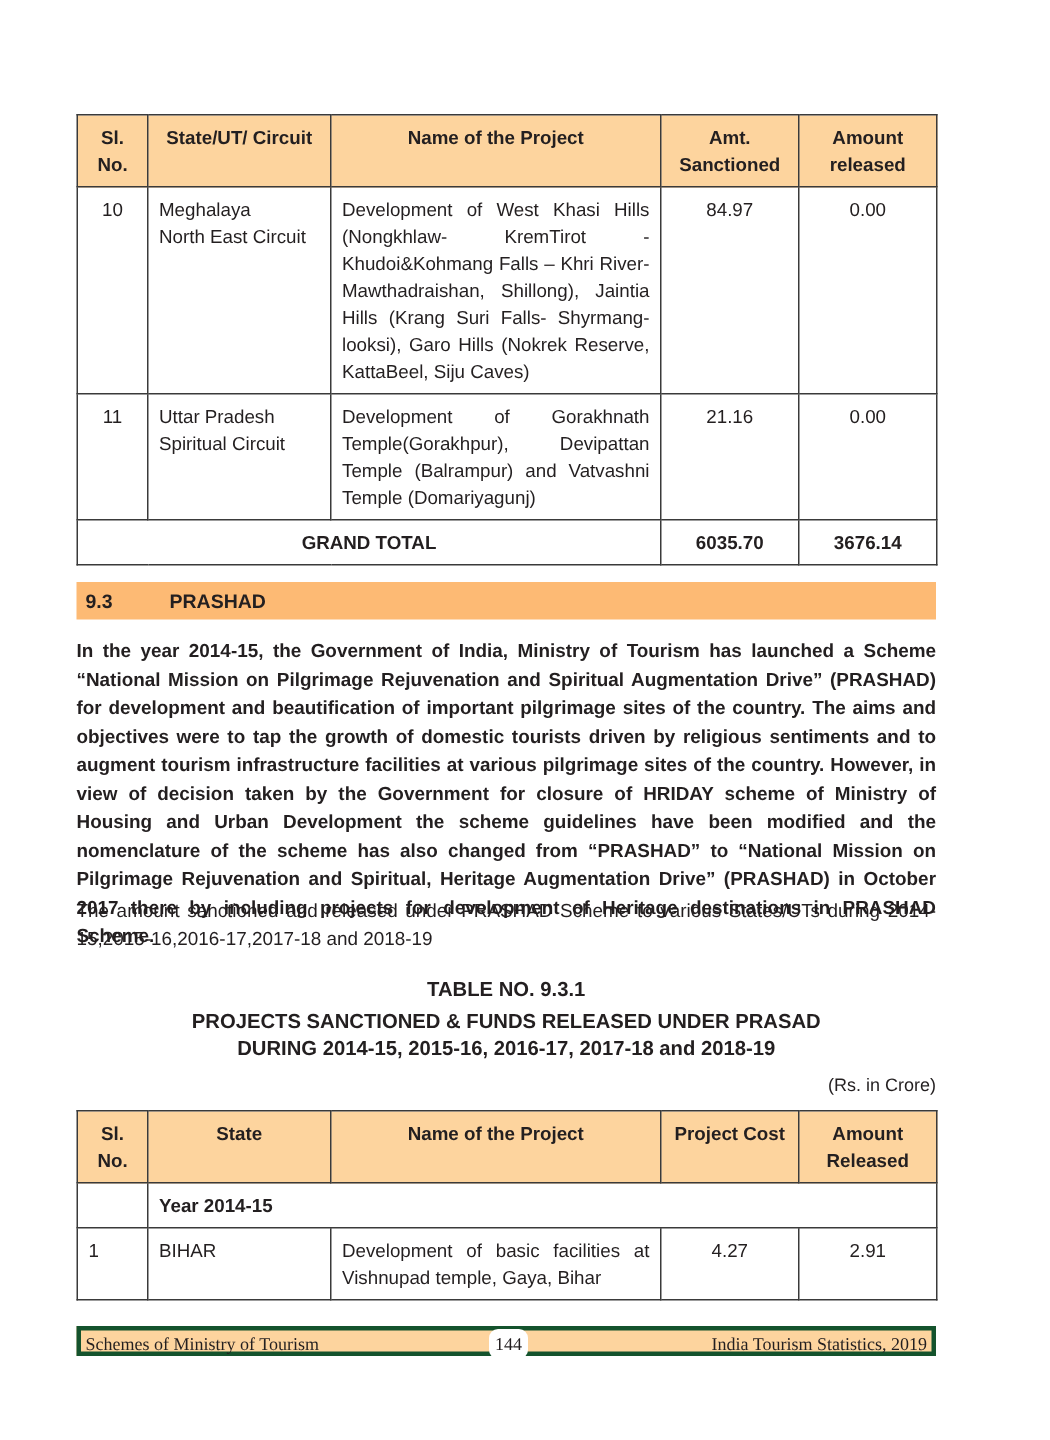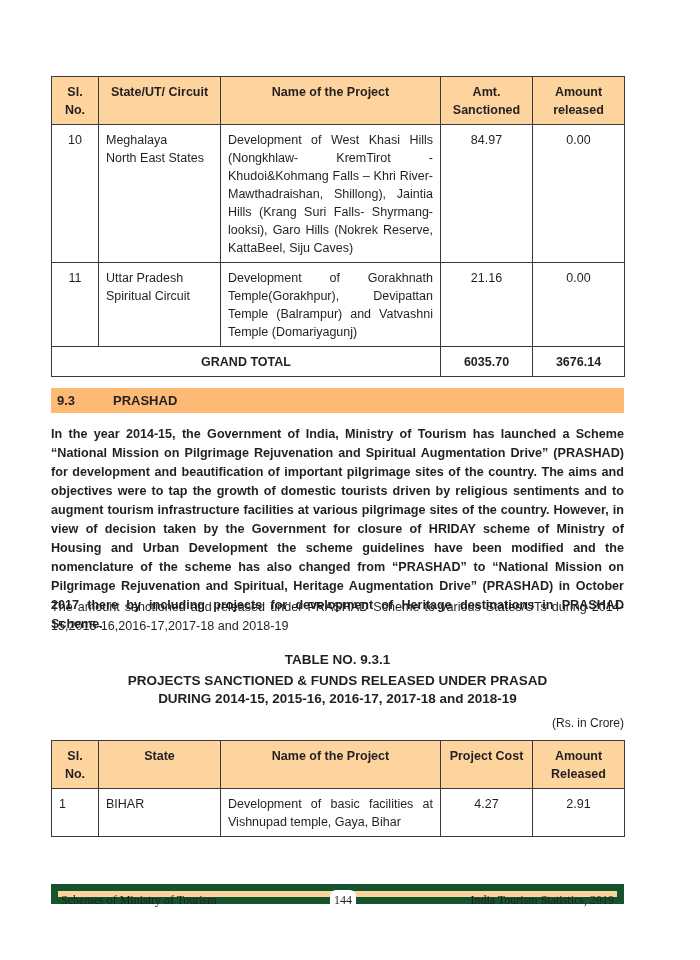--- a/index.html
+++ b/index.html
@@ -33,21 +33,21 @@
   #tbl-title2 { top: 688px; }
   .units { position: absolute; right: 76px; top: 716px; font-size: 12px; }
 
   #t2 { top: 740px; }
   #t2 col.c1 { width: 47px; }
   #t2 col.c2 { width: 122px; }
   #t2 col.c3 { width: 220px; }
   #t2 col.c4 { width: 92px; }
   #t2 col.c5 { width: 92px; }
 
-  .footer { position: absolute; left: 51px; top: 884px; width: 573px; height: 20px; background: #fdd49e; border: 7px solid #14532d; font-family: "Liberation Serif", serif; font-size: 12px; line-height: 18px; padding: 0 3px; }
+  .footer { position: absolute; left: 51px; top: 884px; width: 573px; height: 20px; background: #fdd49e; border: 3px solid #14532d; font-family: "Liberation Serif", serif; font-size: 12px; line-height: 18px; padding: 0 3px; }
   .footer .left { position: absolute; left: 3px; top: 0; }
   .footer .right { position: absolute; right: 3px; top: 0; }
   .footer .page { position: absolute; left: 272px; top: -1px; width: 26px; height: 20px; background: #ffffff; border-radius: 6px; text-align: center; line-height: 20px; }
 </style>
 </head>
 <body>
 
 <table class="grid" id="t1">
   <colgroup>
       <col class="c1">
@@ -63,21 +63,21 @@
       <th>Name of the Project</th>
       <th class="c"><span>Amt. Sanctioned</span></th>
       <th class="c"><span>Amount released</span></th>
     </tr>
   </thead>
   <tbody>
     <tr>
       <td class="c">10</td>
       <td>
           <div>Meghalaya</div>
-          <div>North East States</div>
+          <div>North East Circuit</div>
         </td>
       <td class="j">Development of West Khasi Hills (Nongkhlaw- KremTirot - Khudoi&amp;Kohmang Falls – Khri River-Mawthadraishan, Shillong), Jaintia Hills (Krang Suri Falls- Shyrmang- looksi), Garo Hills (Nokrek Reserve, KattaBeel, Siju Caves)</td>
       <td class="c">84.97</td>
       <td class="c">0.00</td>
     </tr>
     <tr>
       <td class="c">11</td>
       <td>
           <div>Uttar Pradesh</div>
           <div>Spiritual Circuit</div>
@@ -118,20 +118,24 @@
     <tr>
       <th>Sl. No.</th>
       <th>State</th>
       <th>Name of the Project</th>
       <th class="c">Project Cost</th>
       <th class="c">Amount Released</th>
     </tr>
   </thead>
   <tbody>
     <tr>
+      <td></td>
+      <td colspan="4" class="b">Year 2014-15</td>
+    </tr>
+    <tr>
       <td>1</td>
       <td>BIHAR</td>
       <td class="j">Development of basic facilities at Vishnupad temple, Gaya, Bihar</td>
       <td class="c">4.27</td>
       <td class="c">2.91</td>
     </tr>
   </tbody>
 </table>
 
 <div class="footer">

